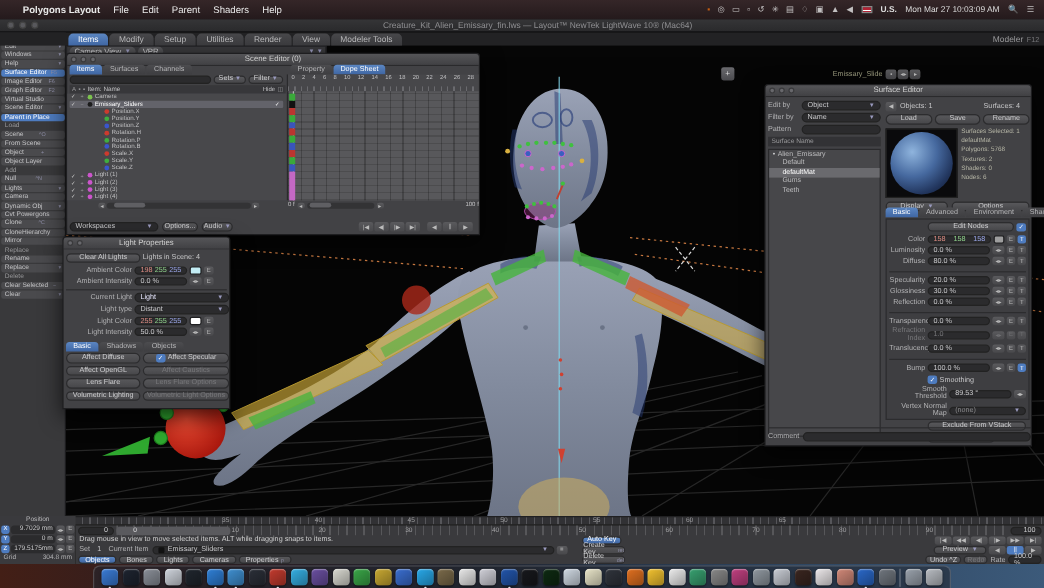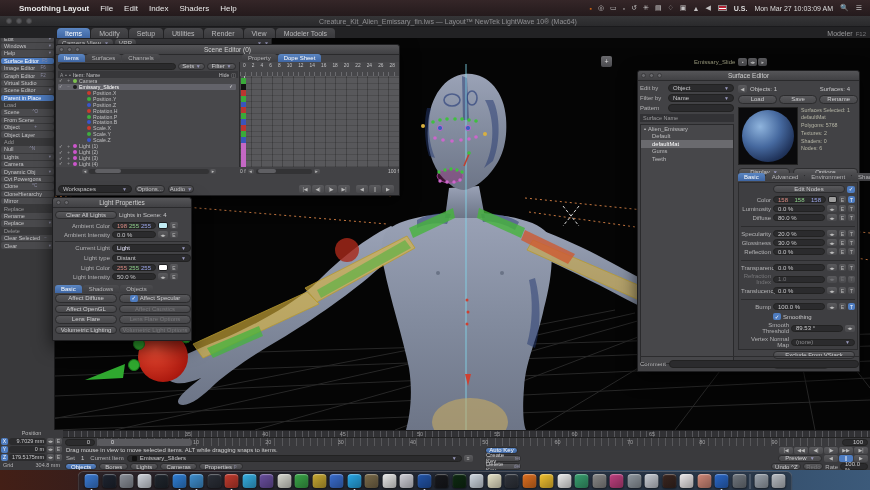--- a/index.html
+++ b/index.html
@@ -285,24 +285,24 @@
         <span>45</span>
         <span>50</span>
         <span>55</span>
         <span>60</span>
         <span>65</span>
       </div>
   </div>
 
   <div class="abs menubar">
     <span class="apple"></span>
-    <span class="mi first">Smoothing Layout</span>
+    <span class="mi first">Polygons Layout</span>
     <span class="mi">File</span>
     <span class="mi">Edit</span>
-    <span class="mi">Index</span>
+    <span class="mi">Parent</span>
     <span class="mi">Shaders</span>
     <span class="mi">Help</span>
     <div class="mb-right">
       <span style="display:flex;gap:6px;align-items:center;">
 
       <span class="mb-ico" style="color: rgb(224, 106, 16);">▪</span>
           <span class="mb-ico" style="color: rgb(221, 221, 221);">◎</span>
           <span class="mb-ico" style="color: rgb(221, 221, 221);">▭</span>
           <span class="mb-ico" style="color: rgb(221, 221, 221);">▫</span>
           <span class="mb-ico" style="color: rgb(221, 221, 221);">↺</span>

